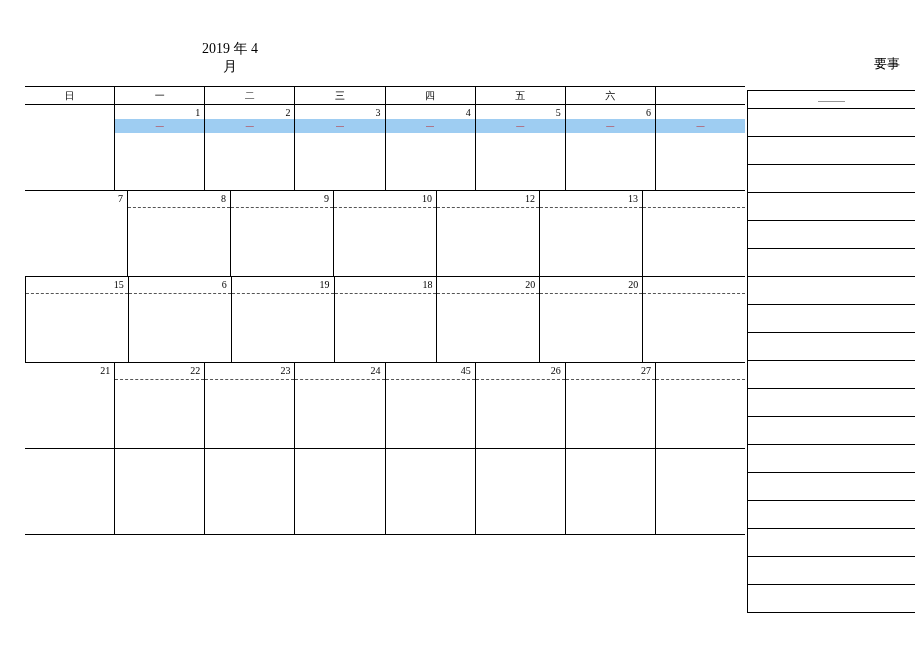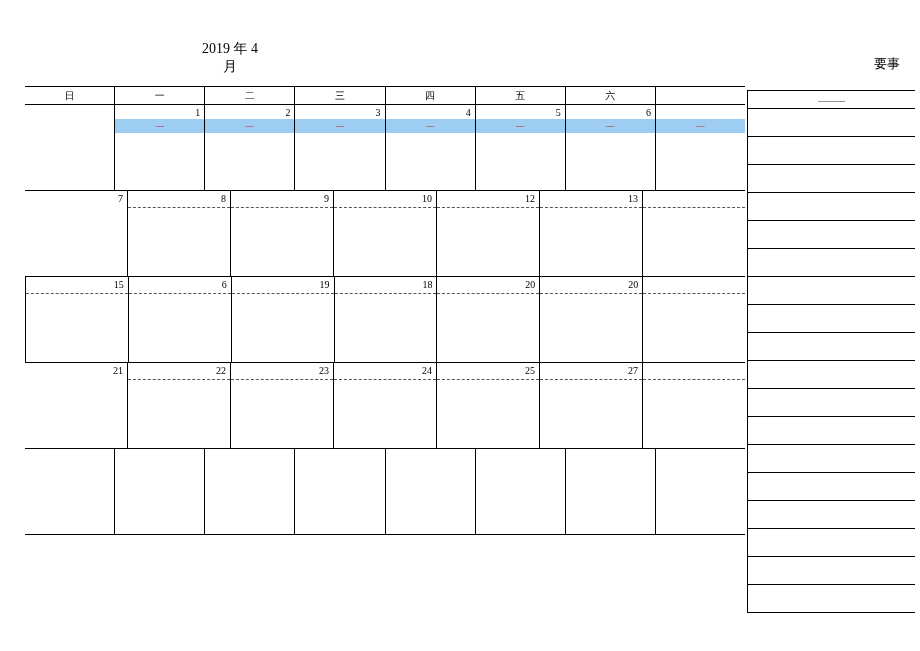--- a/index.html
+++ b/index.html
@@ -220,21 +220,25 @@
           </div>
           <div class="cell">
             <div class="num">23</div>
             <div class="strip dash"></div>
           </div>
           <div class="cell">
             <div class="num">24</div>
             <div class="strip dash"></div>
           </div>
           <div class="cell">
-            <div class="num">25</div>
+            <div class="num">45</div>
+            <div class="strip dash"></div>
+          </div>
+          <div class="cell">
+            <div class="num">26</div>
             <div class="strip dash"></div>
           </div>
           <div class="cell">
             <div class="num">27</div>
             <div class="strip dash"></div>
           </div>
           <div class="cell empty">
             <div class="strip dash"></div>
           </div>
         </div>

